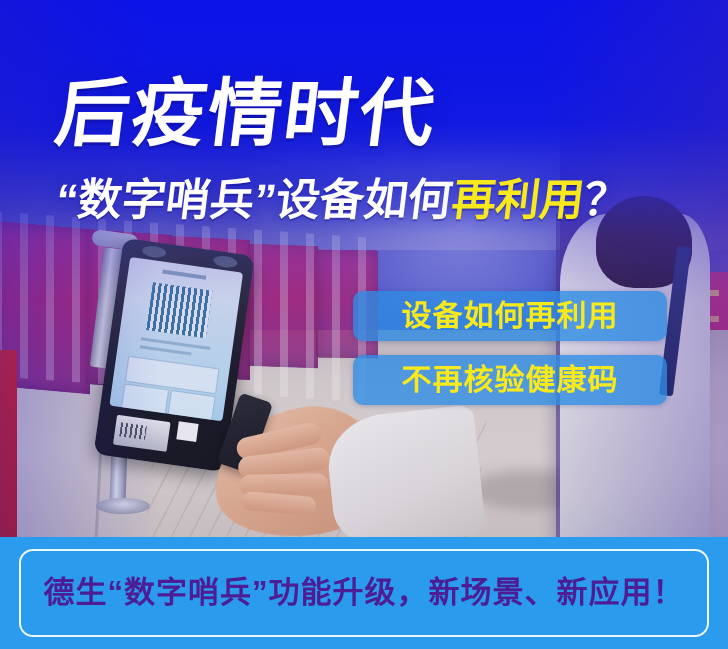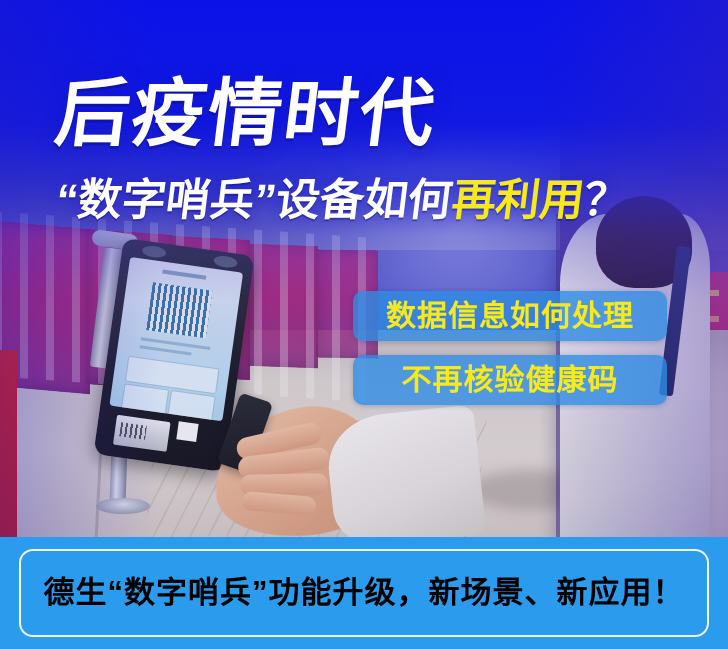--- a/index.html
+++ b/index.html
@@ -411,21 +411,21 @@
     border-radius: 14px;
     box-sizing: border-box;
     display: flex;
     align-items: center;
     justify-content: center;
   }
   .bottom-label {
     font-size: 31px;
     line-height: 38px;
     font-weight: 700;
-    color: #000000;
+    color: #4c1d95;
     letter-spacing: 1px;
     white-space: nowrap;
   }
 </style>
 </head>
 <body>
 
 <div class="poster">
 
   <div class="photo-stage">
@@ -486,21 +486,21 @@
 
   <div class="headline">
     <div class="title-main">后疫情时代</div>
     <div class="title-sub">
       <span>“数字哨兵”设备如何</span><span class="hl">再利用</span><span>？</span>
     </div>
   </div>
 
   <div class="badge-list">
     <div class="badge">
-      <span class="badge-label">数据信息如何处理</span>
+      <span class="badge-label">设备如何再利用</span>
     </div>
     <div class="badge">
       <span class="badge-label">不再核验健康码</span>
     </div>
   </div>
 
   <div class="bottom-bar">
     <div class="bottom-frame">
       <span class="bottom-label">德生“数字哨兵”功能升级，新场景、新应用！</span>
     </div>

